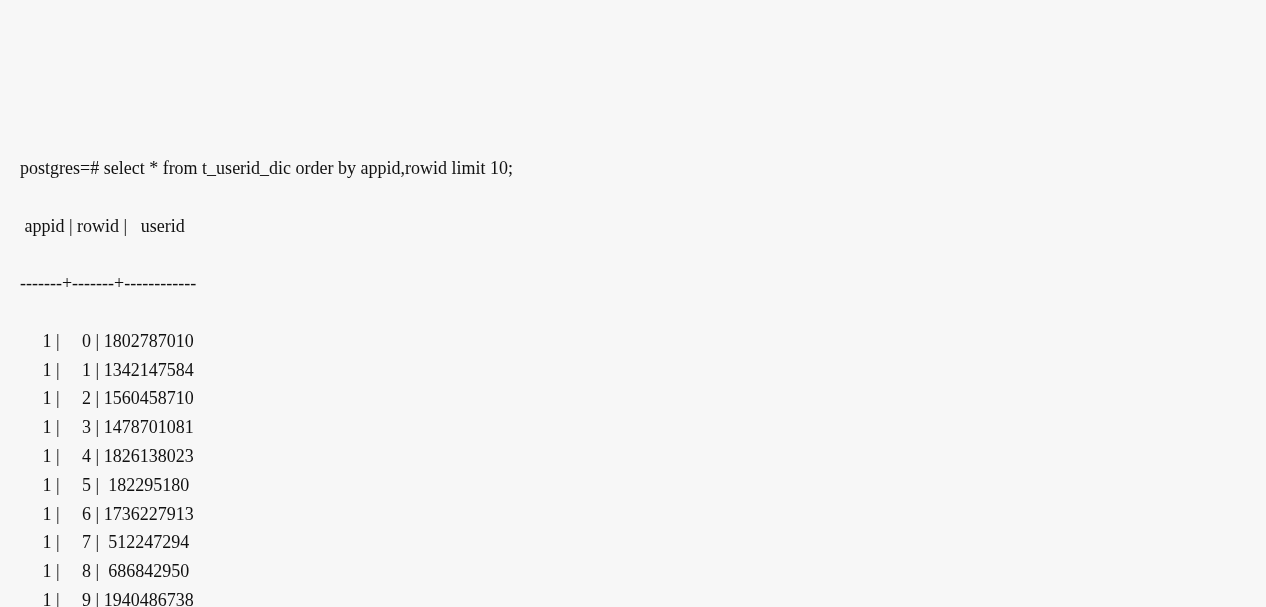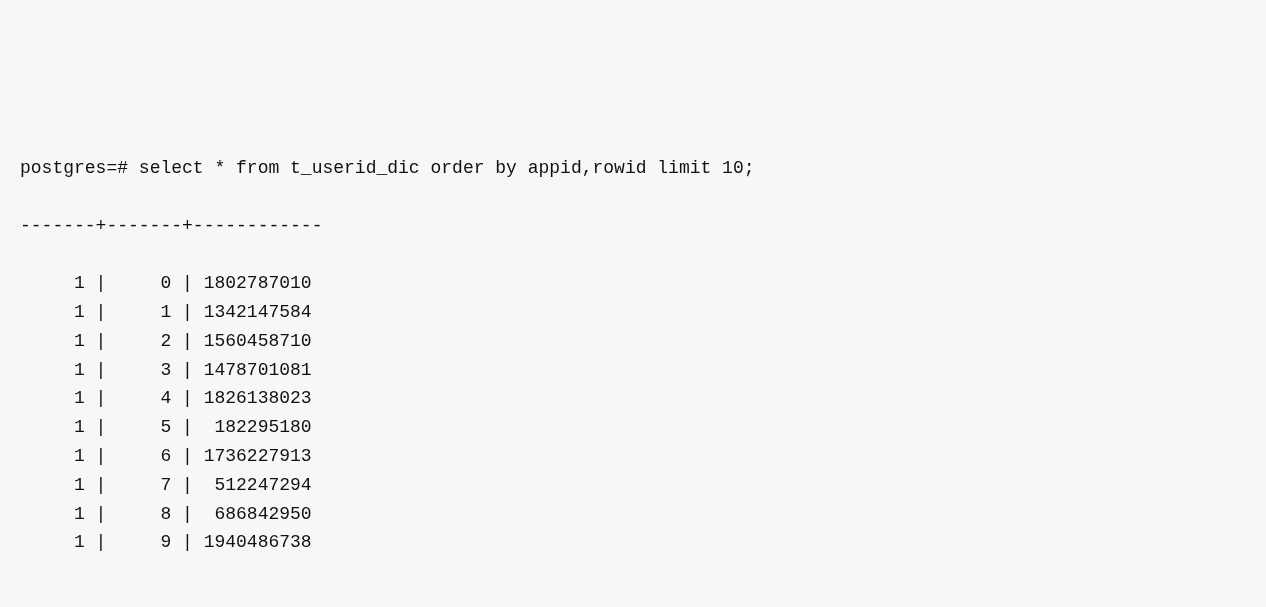--- a/index.html
+++ b/index.html
@@ -5,29 +5,30 @@
     body {
       margin: 0;
       padding: 10px 20px;
       background: #f7f7f7;
       font-family: "SFMono-Regular", Consolas, "Liberation Mono", Menlo, monospace;
       font-size: 18px;
       line-height: 1.6;
       color: #111;
       white-space: pre;
     }
-    .line { display: block; }
+    .line { display: block; font-family: Liberation Serif, serif; }
   </style>
 </head>
 <body>
 
 
 
 <div>
 <span class="line"><span>postgres=# </span><span>select * from t_userid_dic order by appid,rowid limit 10;</span></span>
+<span class="line"> appid | rowid |   userid</span>
 <span class="line">-------+-------+------------</span>
 <span id="q1-rows"><span class="line">     1 |     0 | 1802787010</span><span class="line">     1 |     1 | 1342147584</span><span class="line">     1 |     2 | 1560458710</span><span class="line">     1 |     3 | 1478701081</span><span class="line">     1 |     4 | 1826138023</span><span class="line">     1 |     5 |  182295180</span><span class="line">     1 |     6 | 1736227913</span><span class="line">     1 |     7 |  512247294</span><span class="line">     1 |     8 |  686842950</span><span class="line">     1 |     9 | 1940486738</span></span>
 
 <span class="line"></span>
 
 
 
 
 
 

